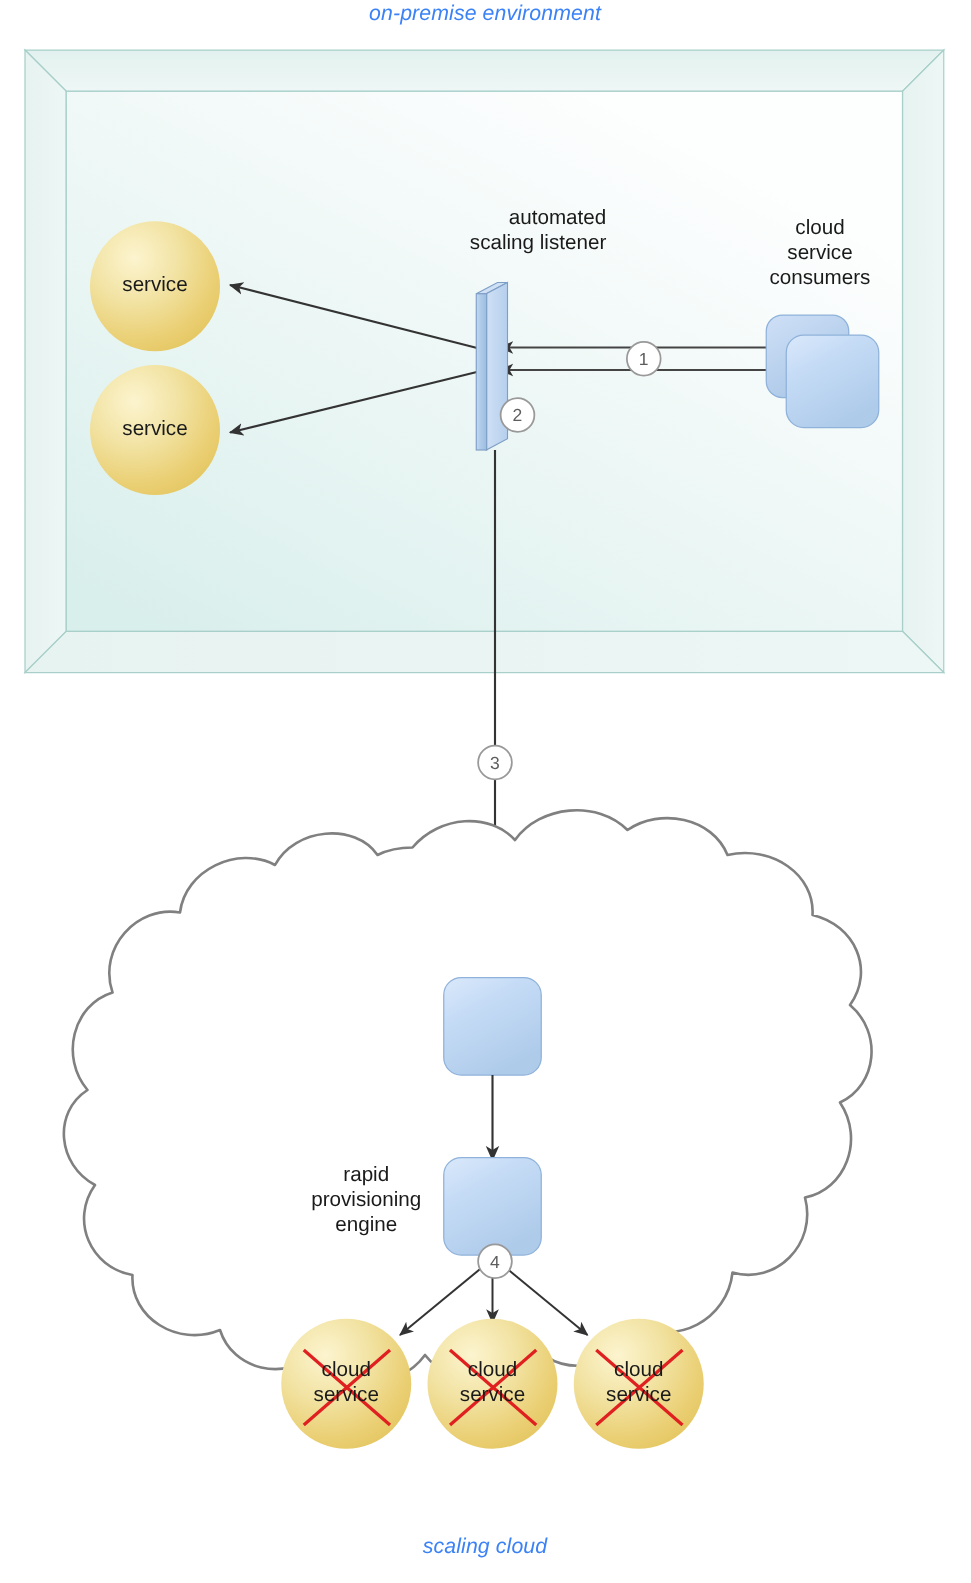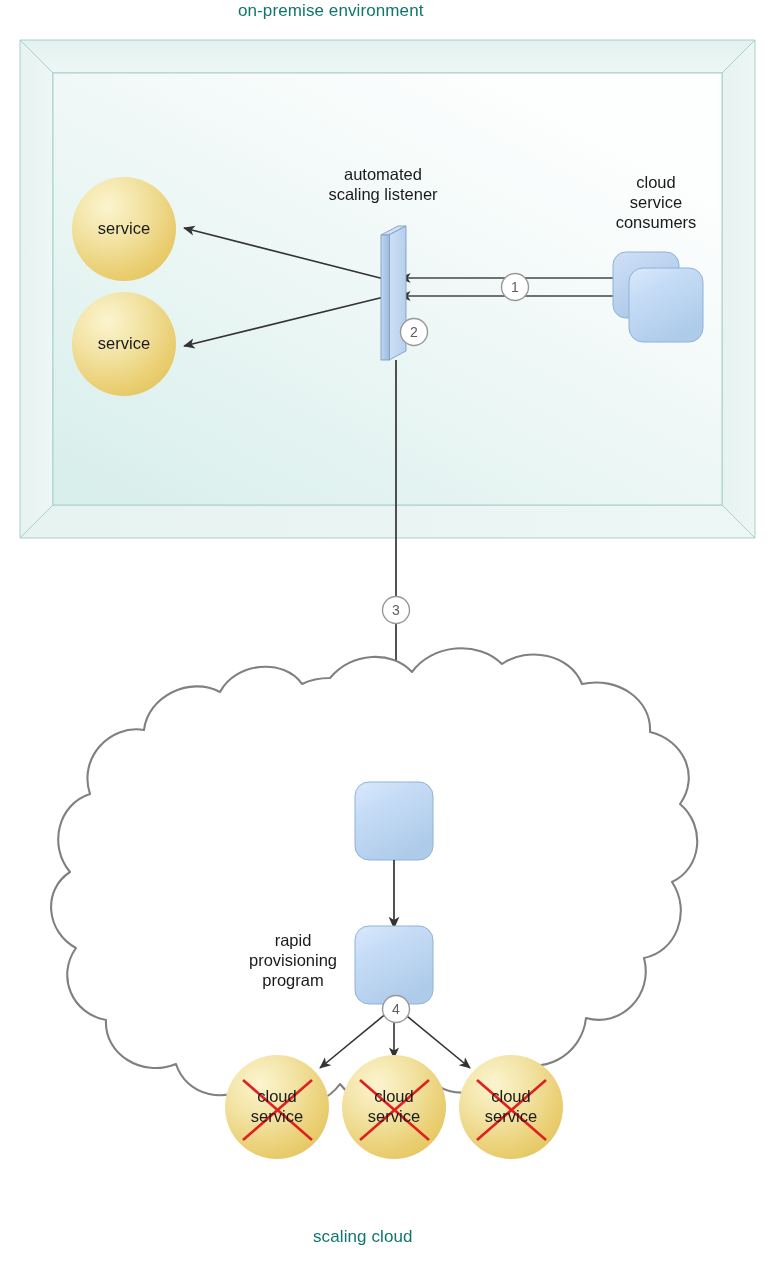--- a/index.html
+++ b/index.html
@@ -19,25 +19,27 @@
   }
   #canvas {
     position: absolute;
     left: 0;
     top: 0;
     width: 777px;
     height: 1266px;
   }
   .lbl {
     position: absolute;
-    color: #0f766e;
+    color: #3b82f6;
     font-size: 17px;
     line-height: 21px;
+    text-align: center;
     white-space: pre-line;
     letter-spacing: 0.1px;
+    font-style: italic;
   }
   .lbl-title {
     font-size: 17px;
   }
   .node-text {
     position: absolute;
     color: #1a1a1a;
     font-size: 16.5px;
     line-height: 20px;
     text-align: center;
@@ -195,31 +197,31 @@
     <circle cx="396" cy="610" r="13.5" fill="#ffffff" stroke="#999999" stroke-width="1.4"></circle>
     <circle cx="396" cy="1009" r="13.5" fill="#ffffff" stroke="#999999" stroke-width="1.4"></circle>
   </svg>
 
   <div class="lbl lbl-title" style="left:238px; top:0px; width:300px;">on-premise environment</div>
 
   <div class="node-text" style="left:64px; top:218px; width:120px;">service</div>
 
   <div class="node-text" style="left:64px; top:333px; width:120px;">service</div>
 
-  <div class="node-text" style="left:293px; top:164px; width:180px;">automated
+  <div class="node-text" style="left:305px; top:164px; width:180px;text-align:right;">automated
 scaling listener</div>
 
   <div class="node-text" style="left:596px; top:172px; width:120px;">cloud
 service
 consumers</div>
 
 
   <div class="node-text" style="left:238px; top:930px; width:110px;">rapid
 provisioning
-program</div>
+engine</div>
 
   <div class="node-text" style="left:217px; top:1086px; width:120px;">cloud
 service</div>
 
   <div class="node-text" style="left:334px; top:1086px; width:120px;">cloud
 service</div>
 
   <div class="node-text" style="left:451px; top:1086px; width:120px;">cloud
 service</div>
 

